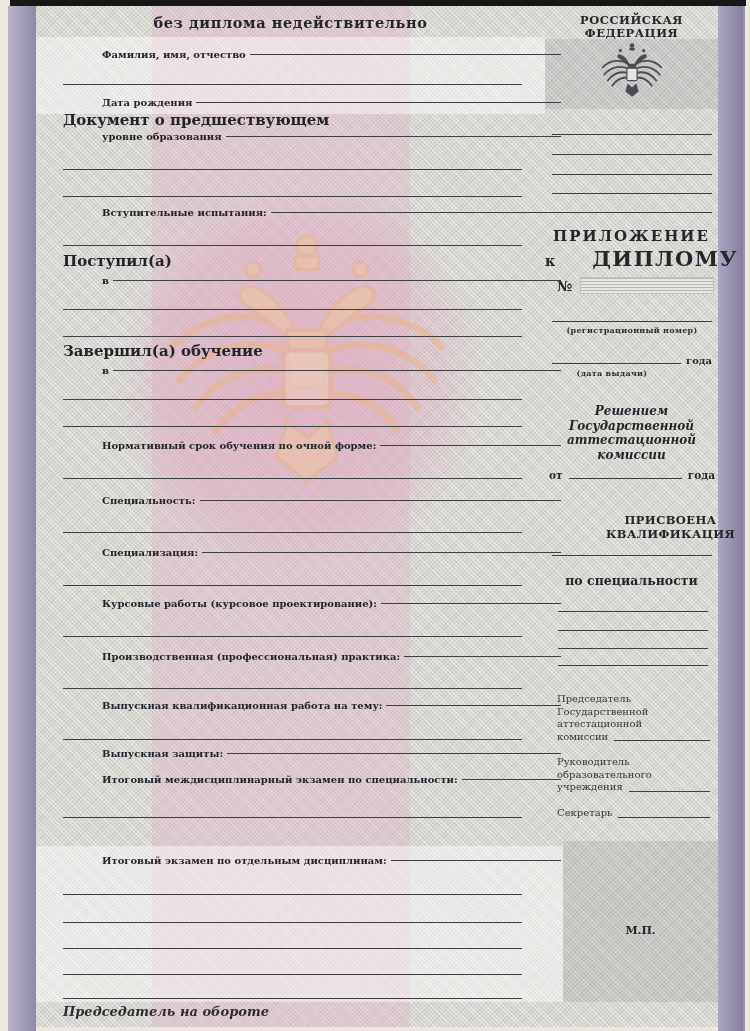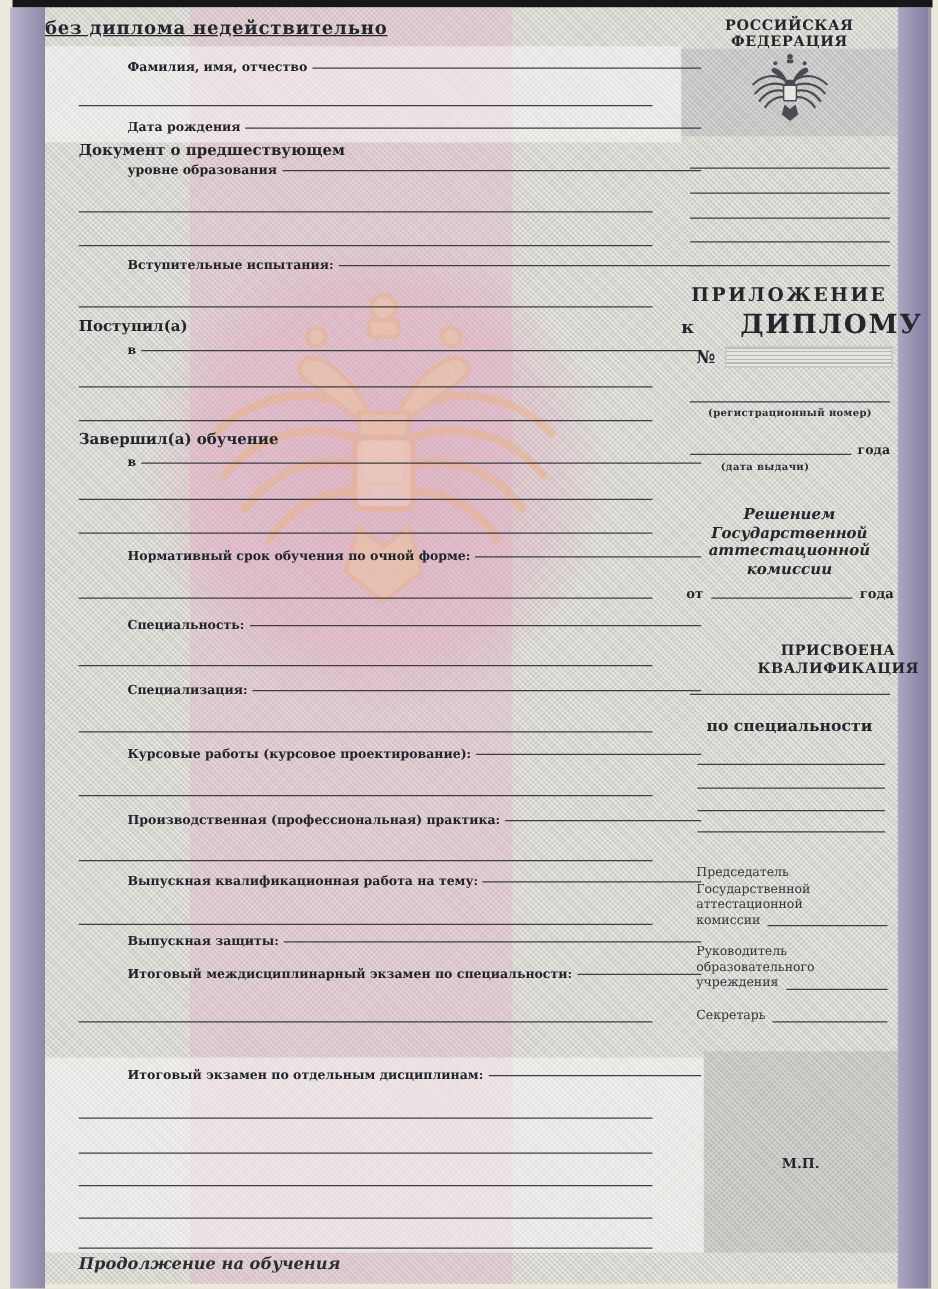--- a/index.html
+++ b/index.html
@@ -16,26 +16,26 @@
       repeating-linear-gradient(135deg, rgba(125,125,120,.16) 0 1px, rgba(0,0,0,0) 1px 3px);}
   .pink-band{position:absolute;left:116px;top:0;width:258px;height:100%;background:rgba(226,178,196,.38);}
   .rosette{position:absolute;left:84px;top:183px;width:360px;height:380px;border-radius:50%;
     background:radial-gradient(ellipse at center, rgba(224,158,188,.5) 0%, rgba(224,158,188,.28) 55%, rgba(224,158,188,0) 72%);}
   .band-light-a{position:absolute;left:0;top:31px;width:509px;height:77px;background:rgba(255,255,255,.45);}
   .band-emblem{position:absolute;left:509px;top:33px;width:173px;height:70px;background:rgba(95,95,105,.13);}
   .band-light-b{position:absolute;left:0;top:840px;width:527px;height:156px;background:rgba(255,255,255,.45);}
   .mp-square{position:absolute;left:527px;top:835px;width:155px;height:161px;background:rgba(85,85,92,.12);}
   .wm{position:absolute;left:103px;top:203px;width:336px;height:336px;opacity:.55;}
 
-  .hdr-note{position:absolute;left:0;top:8px;width:509px;font-size:14.5px;font-weight:bold;color:#23262b;letter-spacing:.6px;text-decoration:underline;}
+  .hdr-note{position:absolute;left:0;top:8px;width:509px;text-align:center;font-size:14.5px;font-weight:bold;color:#23262b;letter-spacing:.6px;}
   .row{position:absolute;left:27px;width:459px;display:flex;align-items:center;font-size:10px;font-weight:bold;color:#21242a;line-height:16px;margin-left:39px;}
   .row .lbl{white-space:nowrap;}
   .row .fill{flex:1;border-bottom:1px solid #3c3e42;margin-bottom:2px;margin-left:4px;min-width:8px;}
   .hr{position:absolute;left:27px;width:459px;border-top:1px solid #3c3e42;height:0;}
-  .plain{position:absolute;left:27px;font-size:12px;font-weight:bold;color:#21242a;line-height:16px;white-space:nowrap;}
+  .plain{position:absolute;left:27px;font-size:15px;font-weight:bold;color:#21242a;line-height:16px;white-space:nowrap;}
   .cont-note{position:absolute;left:27px;font-size:13px;font-weight:bold;font-style:italic;color:#2a2d33;}
 
   .rc{position:absolute;left:509px;width:173px;}
   .rf-head{top:8px;text-align:center;font-size:11.5px;font-weight:bold;letter-spacing:.5px;color:#23262b;line-height:13px;}
   .emblem{position:absolute;left:509px;top:35px;width:173px;text-align:center;}
   .rc-hr{position:absolute;border-top:1px solid #3c3e42;height:0;}
   .rc-title1{top:221px;text-align:center;font-size:15px;font-weight:bold;letter-spacing:2px;color:#23262b;}
   .rc-title2{top:240px;text-align:center;color:#23262b;}
   .rc-title2 .k{font-size:14px;font-weight:bold;margin-right:5px;}
   .rc-title2 .d{font-size:21px;font-weight:bold;letter-spacing:1.5px;padding-left:32px;}
@@ -191,21 +191,21 @@
     <div class="row" style="top:847px;">
       <span class="lbl">Итоговый экзамен по отдельным дисциплинам:</span>
       <span class="fill"></span>
     </div>
     <div class="hr" style="top:888px;"></div>
     <div class="hr" style="top:916px;"></div>
     <div class="hr" style="top:942px;"></div>
     <div class="hr" style="top:968px;"></div>
     <div class="hr" style="top:992px;"></div>
 
-    <div class="cont-note" style="top:998px;">Продолжение на обучения</div>
+    <div class="cont-note" style="top:998px;">Председатель на обороте</div>
 
     <div class="rc rf-head" style="position:absolute;">
       <div>РОССИЙСКАЯ</div>
       <div>ФЕДЕРАЦИЯ</div>
     </div>
 
     <div class="emblem">
       <svg viewBox="0 0 100 90" width="76" height="66" aria-hidden="true">
         <g stroke="#4b4b55" fill="none" stroke-width="2.4" stroke-linecap="round">
           <path d="M46,32 C34,24 20,26 10,36"></path>

